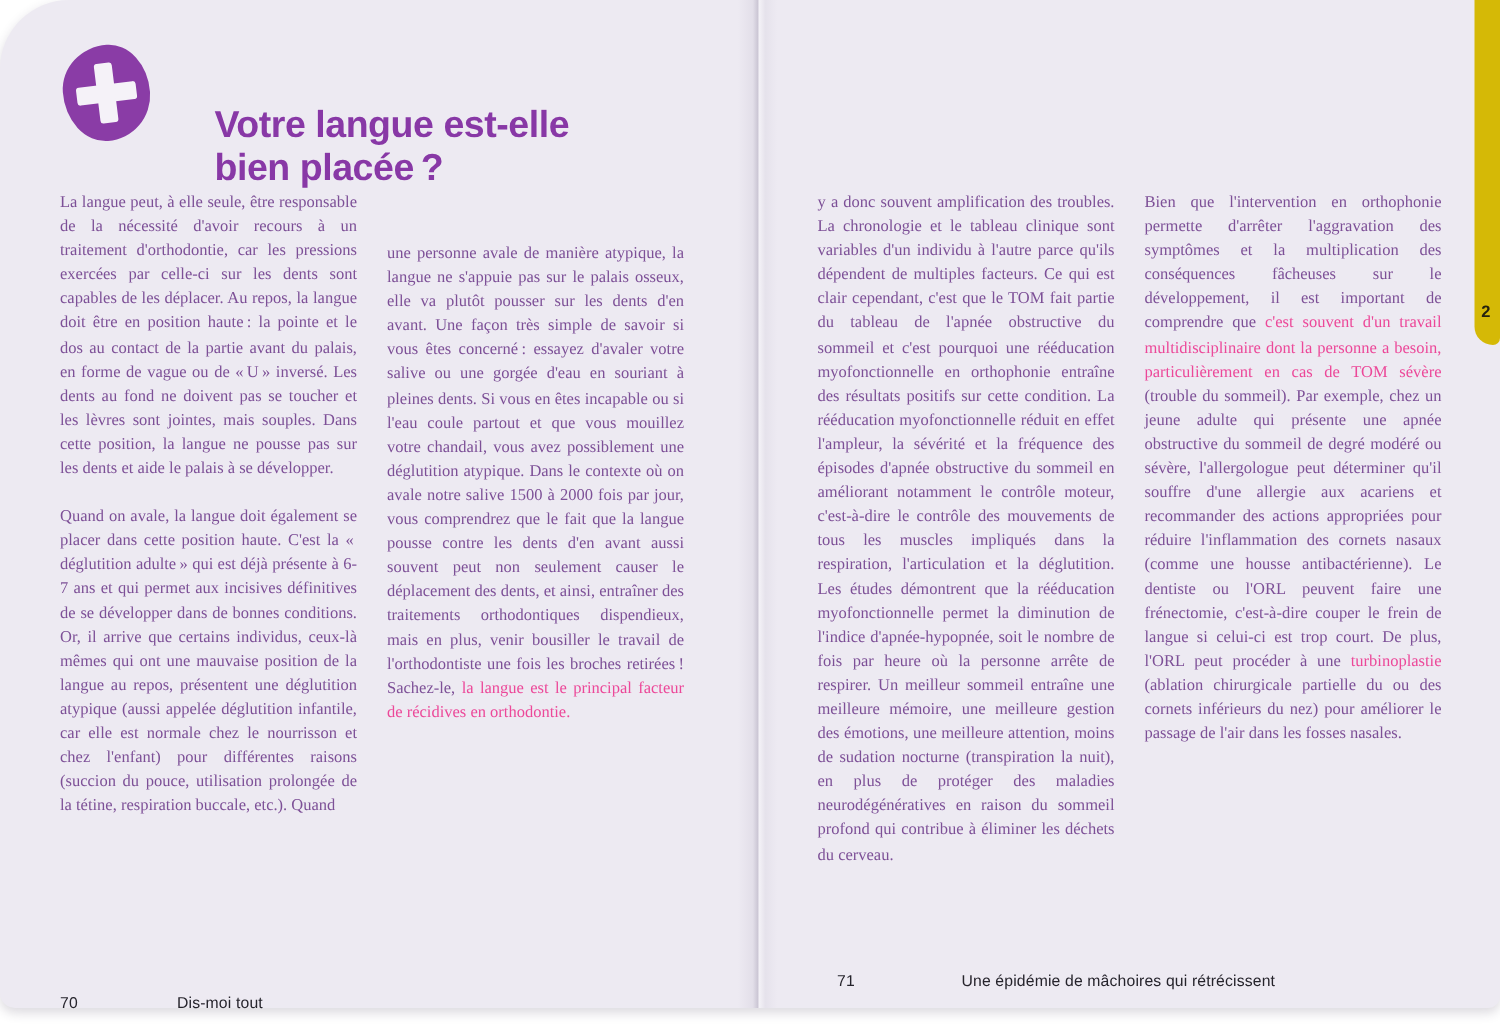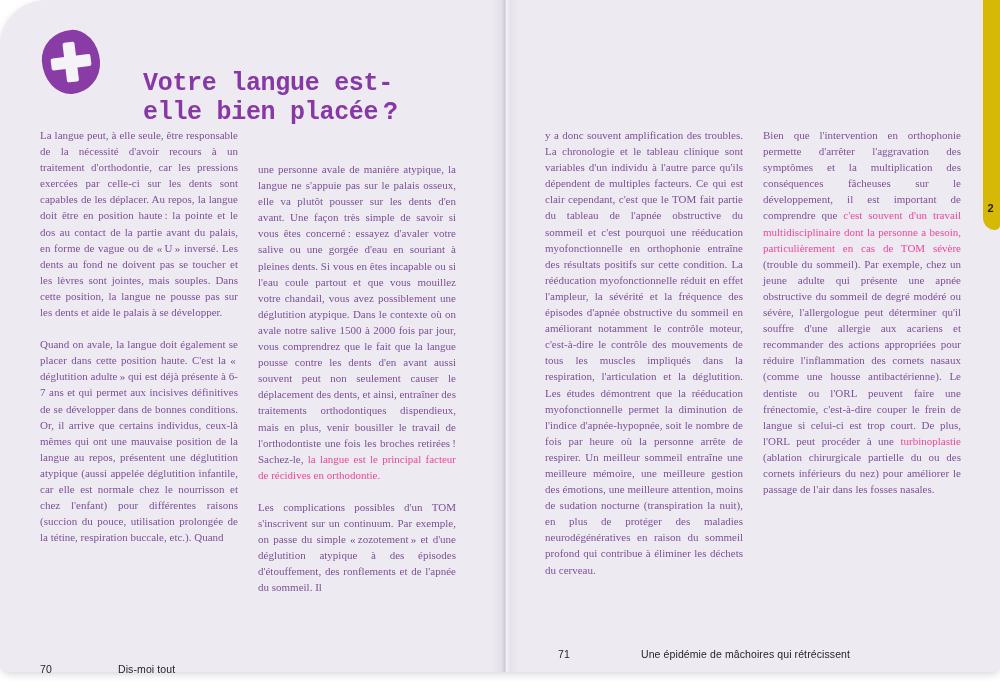--- a/index.html
+++ b/index.html
@@ -74,21 +74,21 @@
     background: #f5f2f8;
     border-radius: 2px;
   }
   .blob .bar.h { transform: translate(-50%,-50%) rotate(-3deg); }
   .blob .bar.v { transform: translate(-50%,-50%) rotate(87deg); }
 
   .heading {
     position: absolute;
     left: 143px; top: 52px;
     width: 270px;
-    font-family: Liberation Mono, monospace;
+    font-family: Liberation Sans, sans-serif;
     font-weight: 700;
     font-size: 25px;
     line-height: 1.18;
     letter-spacing: -0.3px;
     color: #8838a6;
   }
 
   .col {
     position: absolute;
     top: 127px;
@@ -135,21 +135,20 @@
 
   <h1 class="heading">Votre langue est-elle bien placée ?</h1>
 
   <div class="col col-l1">
     <p><span>La langue peut, à elle seule, être responsable de la nécessité d'avoir recours à un traitement d'orthodontie, car les pressions exercées par celle-ci sur les dents sont capables de les déplacer. Au repos, la langue doit être en position haute : la pointe et le dos au contact de la partie avant du palais, en forme de vague ou de « U » inversé. Les dents au fond ne doivent pas se toucher et les lèvres sont jointes, mais souples. Dans cette position, la langue ne pousse pas sur les dents et aide le palais à se développer.</span></p>
     <p><span>Quand on avale, la langue doit également se placer dans cette position haute. C'est la « déglutition adulte » qui est déjà présente à 6-7 ans et qui permet aux incisives définitives de se développer dans de bonnes conditions. Or, il arrive que certains individus, ceux-là mêmes qui ont une mauvaise position de la langue au repos, présentent une déglutition atypique (aussi appelée déglutition infantile, car elle est normale chez le nourrisson et chez l'enfant) pour différentes raisons (succion du pouce, utilisation prolongée de la tétine, respiration buccale, etc.). Quand</span></p>
   </div>
 
   <div class="col col-l2">
     <p><span>une personne avale de manière atypique, la langue ne s'appuie pas sur le palais osseux, elle va plutôt pousser sur les dents d'en avant. Une façon très simple de savoir si vous êtes concerné : essayez d'avaler votre salive ou une gorgée d'eau en souriant à pleines dents. Si vous en êtes incapable ou si l'eau coule partout et que vous mouillez votre chandail, vous avez possiblement une déglutition atypique. Dans le contexte où on avale notre salive 1500 à 2000 fois par jour, vous comprendrez que le fait que la langue pousse contre les dents d'en avant aussi souvent peut non seulement causer le déplacement des dents, et ainsi, entraîner des traitements orthodontiques dispendieux, mais en plus, venir bousiller le travail de l'orthodontiste une fois les broches retirées ! Sachez-le, </span><b>la langue est le principal facteur de récidives en orthodontie.</b></p>
-    <p><span>Les complications possibles d'un TOM s'inscrivent sur un continuum. Par exemple, on passe du simple « zozotement » et d'une déglutition atypique à des épisodes d'étouffement, des ronflements et de l'apnée du sommeil. Il</span></p>
   </div>
 
   <div class="col col-r1">
     <p><span>y a donc souvent amplification des troubles. La chronologie et le tableau clinique sont variables d'un individu à l'autre parce qu'ils dépendent de multiples facteurs. Ce qui est clair cependant, c'est que le TOM fait partie du tableau de l'apnée obstructive du sommeil et c'est pourquoi une rééducation myofonctionnelle en orthophonie entraîne des résultats positifs sur cette condition. La rééducation myofonctionnelle réduit en effet l'ampleur, la sévérité et la fréquence des épisodes d'apnée obstructive du sommeil en améliorant notamment le contrôle moteur, c'est-à-dire le contrôle des mouvements de tous les muscles impliqués dans la respiration, l'articulation et la déglutition. Les études démontrent que la rééducation myofonctionnelle permet la diminution de l'indice d'apnée-hypopnée, soit le nombre de fois par heure où la personne arrête de respirer. Un meilleur sommeil entraîne une meilleure mémoire, une meilleure gestion des émotions, une meilleure attention, moins de sudation nocturne (transpiration la nuit), en plus de protéger des maladies neurodégénératives en raison du sommeil profond qui contribue à éliminer les déchets du cerveau.</span></p>
   </div>
 
   <div class="col col-r2">
     <p><span>Bien que l'intervention en orthophonie permette d'arrêter l'aggravation des symptômes et la multiplication des conséquences fâcheuses sur le développement, il est important de comprendre que </span><b>c'est souvent d'un travail multidisciplinaire dont la personne a besoin, particulièrement en cas de TOM sévère</b><span> (trouble du sommeil). Par exemple, chez un jeune adulte qui présente une apnée obstructive du sommeil de degré modéré ou sévère, l'allergologue peut déterminer qu'il souffre d'une allergie aux acariens et recommander des actions appropriées pour réduire l'inflammation des cornets nasaux (comme une housse antibactérienne). Le dentiste ou l'ORL peuvent faire une frénectomie, c'est-à-dire couper le frein de langue si celui-ci est trop court. De plus, l'ORL peut procéder à une </span><b>turbinoplastie</b><span> (ablation chirurgicale partielle du ou des cornets inférieurs du nez) pour améliorer le passage de l'air dans les fosses nasales.</span></p>
   </div>
 

